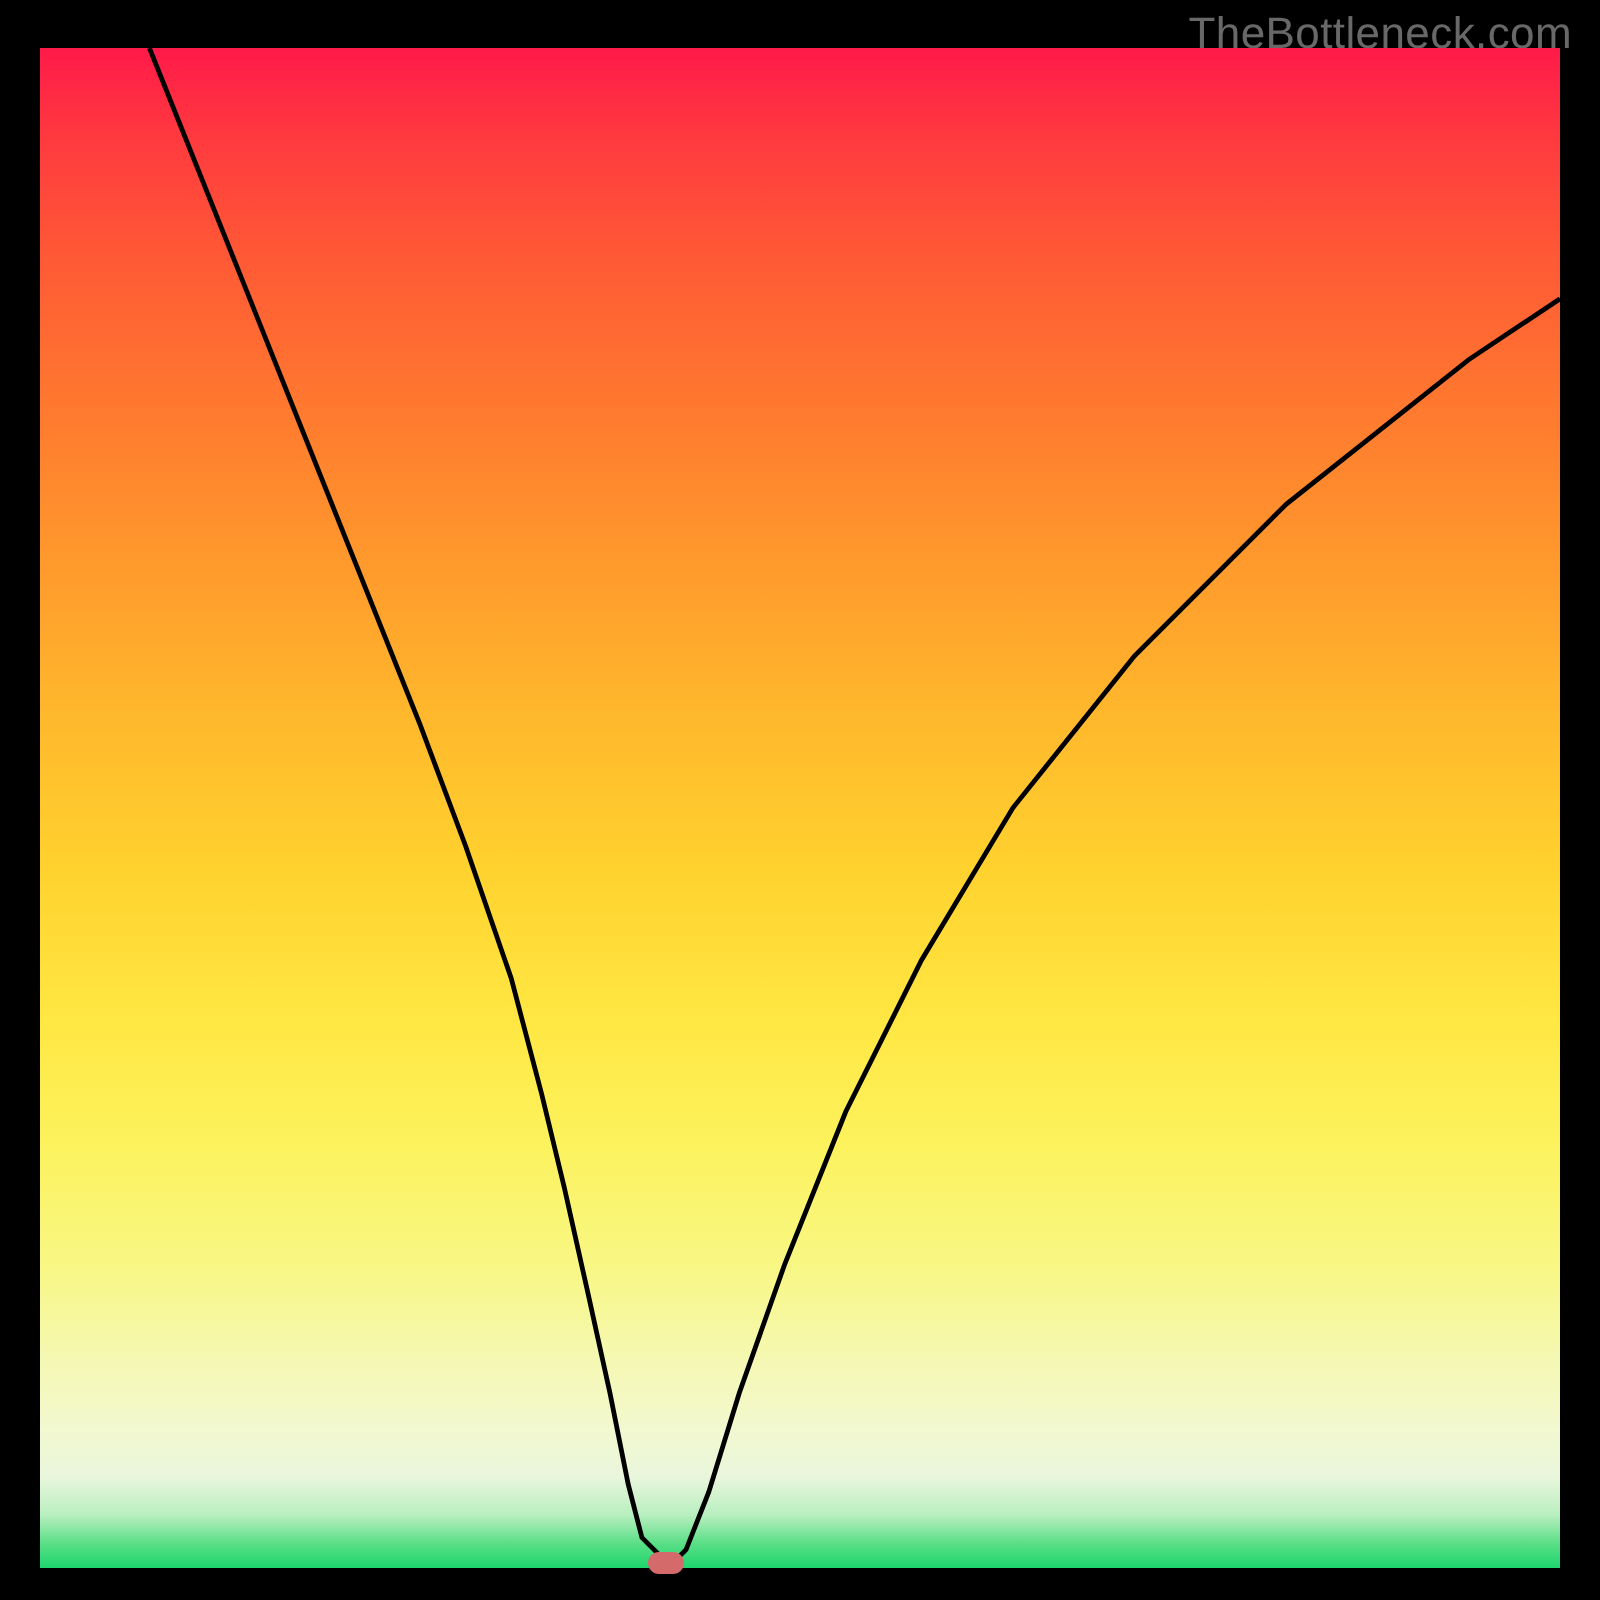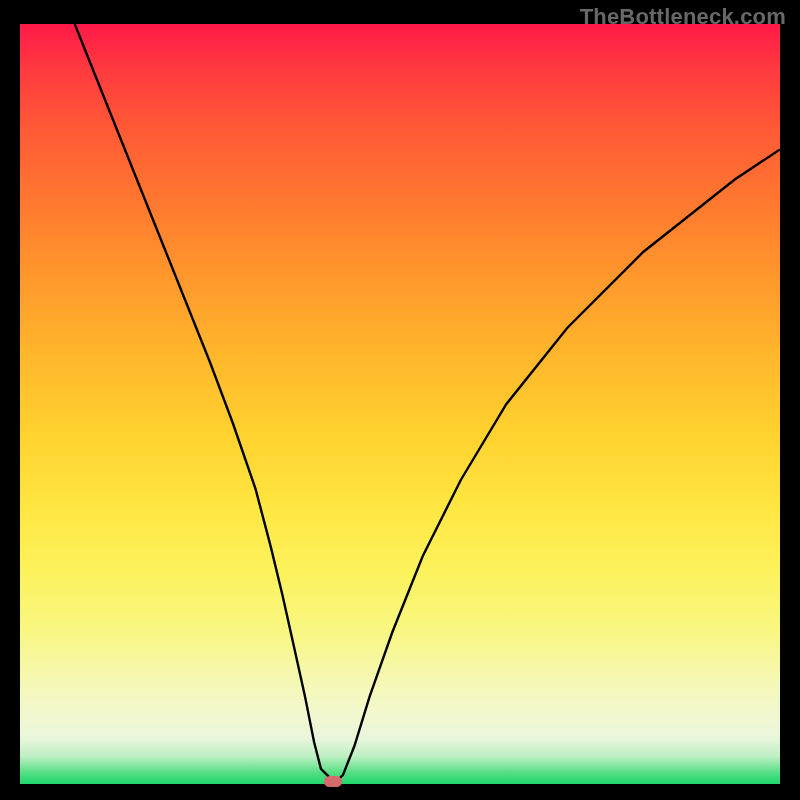--- a/index.html
+++ b/index.html
@@ -9,21 +9,21 @@
     width: 800px;
     height: 800px;
     background: #000;
   }
   .watermark {
     position: absolute;
     top: 4px;
     right: 14px;
     font-family: Arial, Helvetica, sans-serif;
     font-size: 22px;
-    font-weight: 700;
+    font-weight: 400;
     color: #686868;
     letter-spacing: 0.2px;
   }
   .plot {
     position: absolute;
     left: 20px;
     top: 24px;
     width: 760px;
     height: 760px;
     background: linear-gradient(to bottom,

